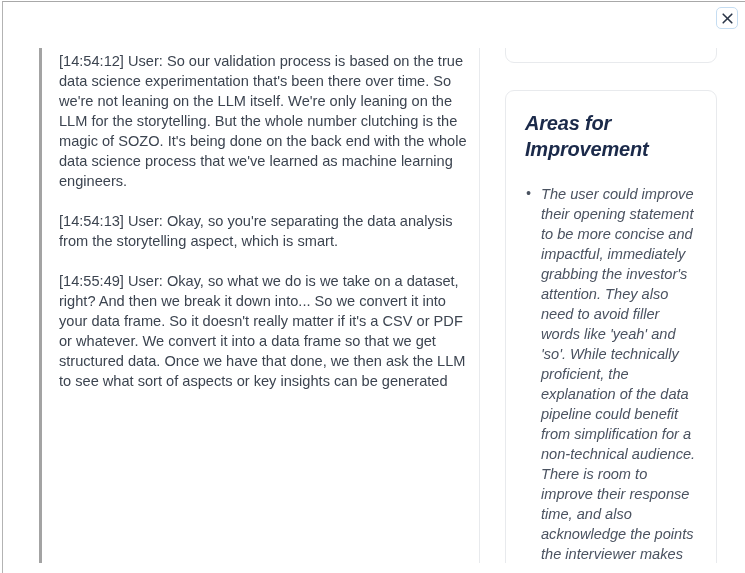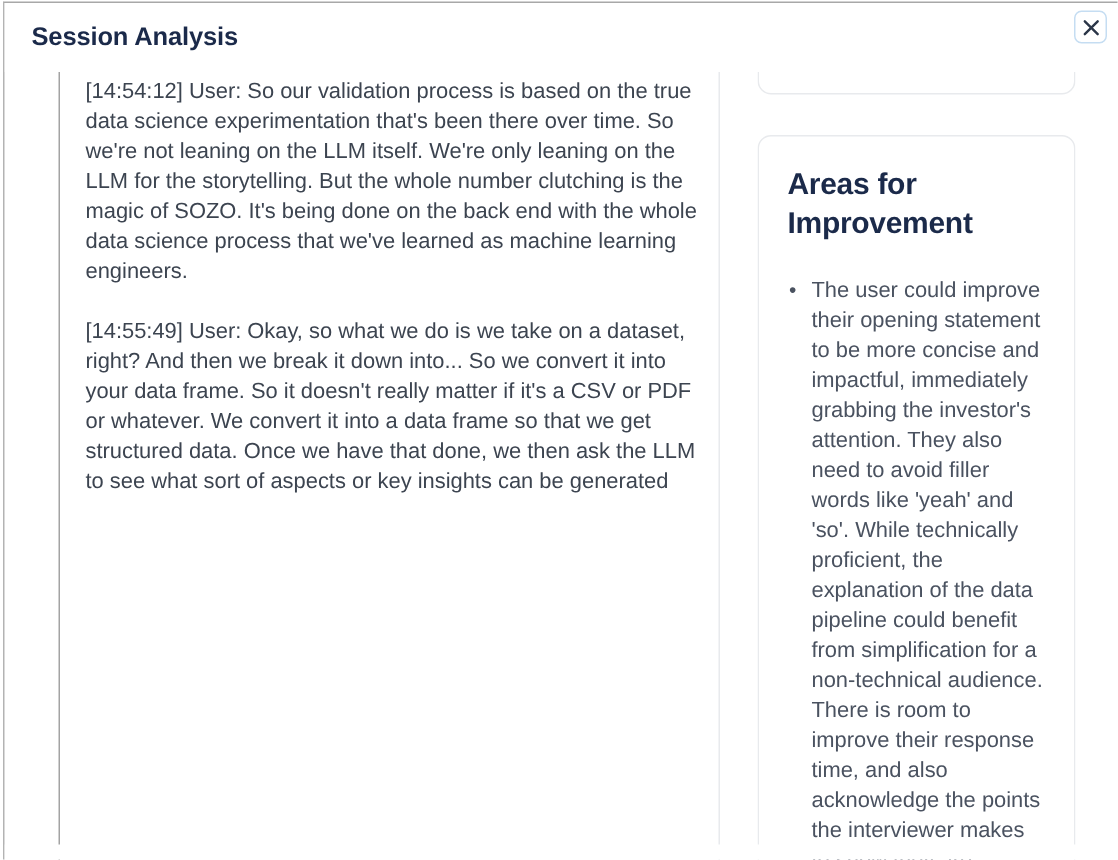--- a/index.html
+++ b/index.html
@@ -76,21 +76,21 @@
     overflow: hidden;
   }
 
   
   .transcript-panel {
     position: absolute;
     left: 36px;
     top: 0;
     width: 441px;
     height: 545px;
-    border-left: 1px solid #a3a3a3;
+    border-left: 3px solid #a3a3a3;
     border-right: 1px solid #e8eaed;
     background: #ffffff;
     overflow: hidden;
   }
 
   .transcript-inner {
     position: absolute;
     left: 0;
     top: -18px;
     width: 441px;
@@ -106,20 +106,21 @@
   }
 
   
   .side-column {
     position: absolute;
     left: 502px;
     top: 0;
     width: 212px;
     height: 545px;
     overflow: hidden;
+    font-style: italic;
   }
 
   .side-card {
     position: relative;
     width: 212px;
     background: #ffffff;
     border: 1px solid #e8eaed;
     border-radius: 9px;
   }
 
@@ -179,41 +180,41 @@
 <body>
 
 <div class="modal-shell">
 
   <div class="content-area">
 
     <div class="transcript-panel">
       <div class="transcript-inner">
         <p class="transcript-para">validation process do you have in place?</p>
         <p class="transcript-para">[14:54:12] User: So our validation process is based on the true data science experimentation that's been there over time. So we're not leaning on the LLM itself. We're only leaning on the LLM for the storytelling. But the whole number clutching is the magic of SOZO. It's being done on the back end with the whole data science process that we've learned as machine learning engineers.</p>
+        <p class="transcript-para">[14:54:13] User: Okay, so you're separating the data analysis from the storytelling aspect, which is smart.</p>
         <p class="transcript-para">[14:55:49] User: Okay, so what we do is we take on a dataset, right? And then we break it down into... So we convert it into your data frame. So it doesn't really matter if it's a CSV or PDF or whatever. We convert it into a data frame so that we get structured data. Once we have that done, we then ask the LLM to see what sort of aspects or key insights can be generated</p>
       </div>
     </div>
 
     <div class="side-column">
 
       <div class="side-card partial"></div>
 
       <div class="side-card improvement">
         <div class="card-heading">Areas for Improvement</div>
         <ul class="bullet-list">
           <li class="bullet-item">The user could improve their opening statement to be more concise and impactful, immediately grabbing the investor's attention. They also need to avoid filler words like 'yeah' and 'so'. While technically proficient, the explanation of the data pipeline could benefit from simplification for a non-technical audience. There is room to improve their response time, and also acknowledge the points the interviewer makes to show they are engaged.</li>
         </ul>
       </div>
 
     </div>
 
   </div>
 
   <div class="modal-header">
-    <div class="modal-title">Session Analysis</div>
     <button class="close-button" aria-label="Close">
       <span>
         <svg width="11" height="11" viewBox="0 0 11 11" aria-hidden="true">
           <path d="M1.2 1.2 L9.8 9.8 M9.8 1.2 L1.2 9.8" stroke="#2b3648" stroke-width="1.6" stroke-linecap="round"></path>
         </svg>
       </span>
     </button>
   </div>
 
   <div class="bottom-mask"></div>

